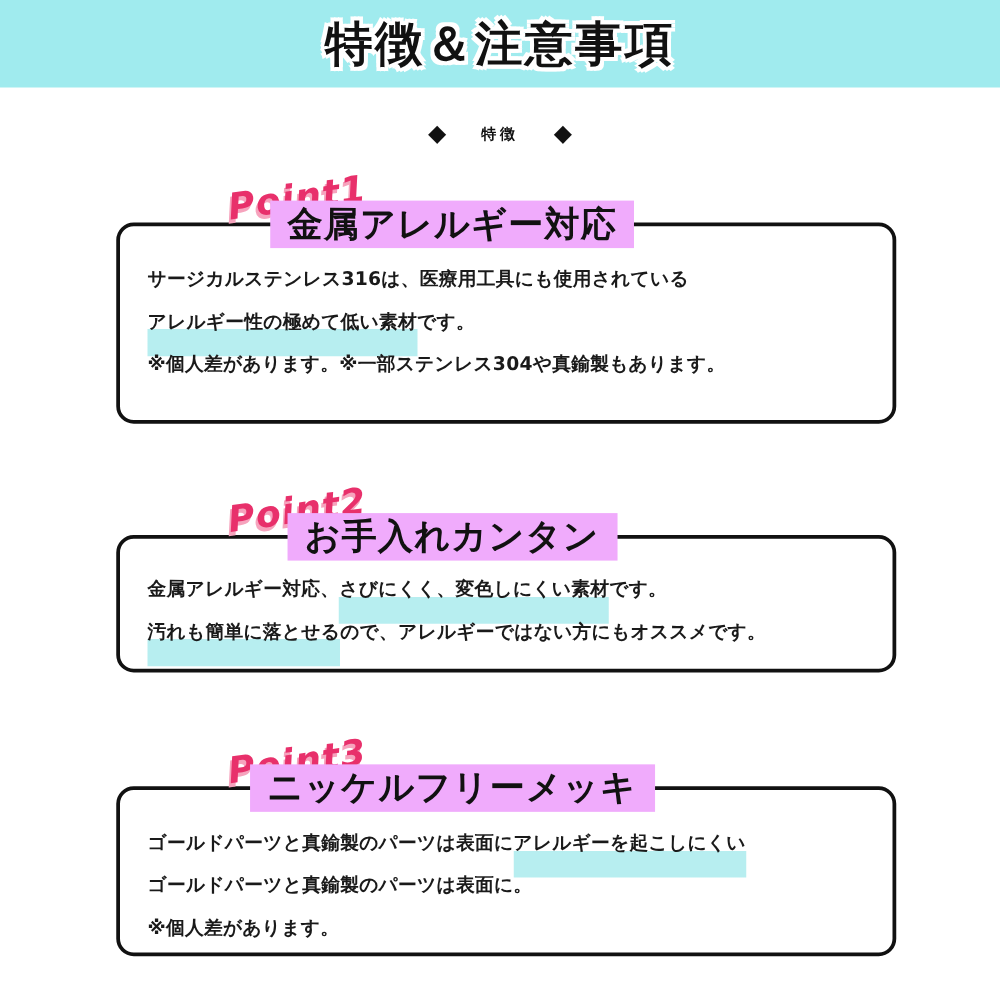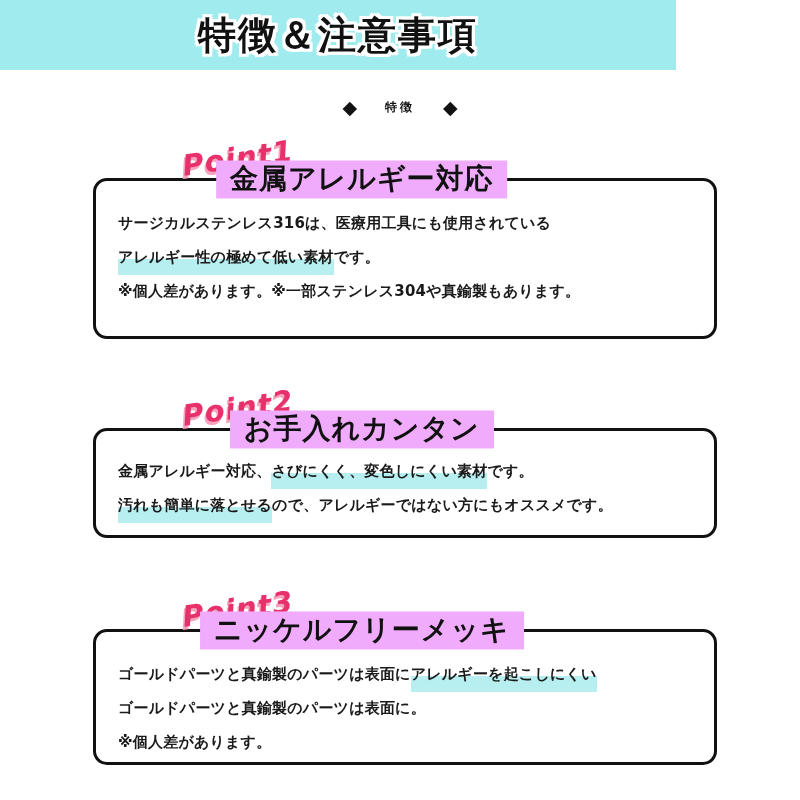--- a/index.html
+++ b/index.html
@@ -7,21 +7,21 @@
     width:800px;height:800px;
     background:#ffffff;
     font-family:"DejaVu Sans",sans-serif;
     position:relative;
     overflow:hidden;
   }
   .page{position:absolute;inset:0;background:#fff;}
 
   
   .header-band{
-    position:absolute;top:0;left:0;width:676px;height:70px;
+    position:absolute;top:0;left:0;width:800px;height:70px;
     background:#a0ebee;
     display:flex;align-items:center;justify-content:center;
   }
   .header-title{
     font-size:38px;font-weight:800;color:#111;
     letter-spacing:2px;
     text-shadow:
       -3px -3px 0 #fff, 3px -3px 0 #fff, -3px 3px 0 #fff, 3px 3px 0 #fff,
       -3px 0 0 #fff, 3px 0 0 #fff, 0 -3px 0 #fff, 0 3px 0 #fff;
   }
@@ -63,21 +63,21 @@
   }
 
   .box-body{padding:25px 20px 0 22px;}
   .box-2 .box-body{padding-top:23px;}
   .line{
     margin:0;font-size:15px;font-weight:700;color:#1a1a1a;
     line-height:34px;white-space:nowrap;letter-spacing:0.2px;
   }
   .hl{
     background:linear-gradient(transparent 42%, #b7eef0 42%);
-    padding-bottom:9px;
+    padding-bottom:19px;
   }
 </style>
 </head>
 <body>
 
 <div class="page">
 
   <div class="header-band">
     <div class="header-title">特徴＆注意事項</div>
   </div>

